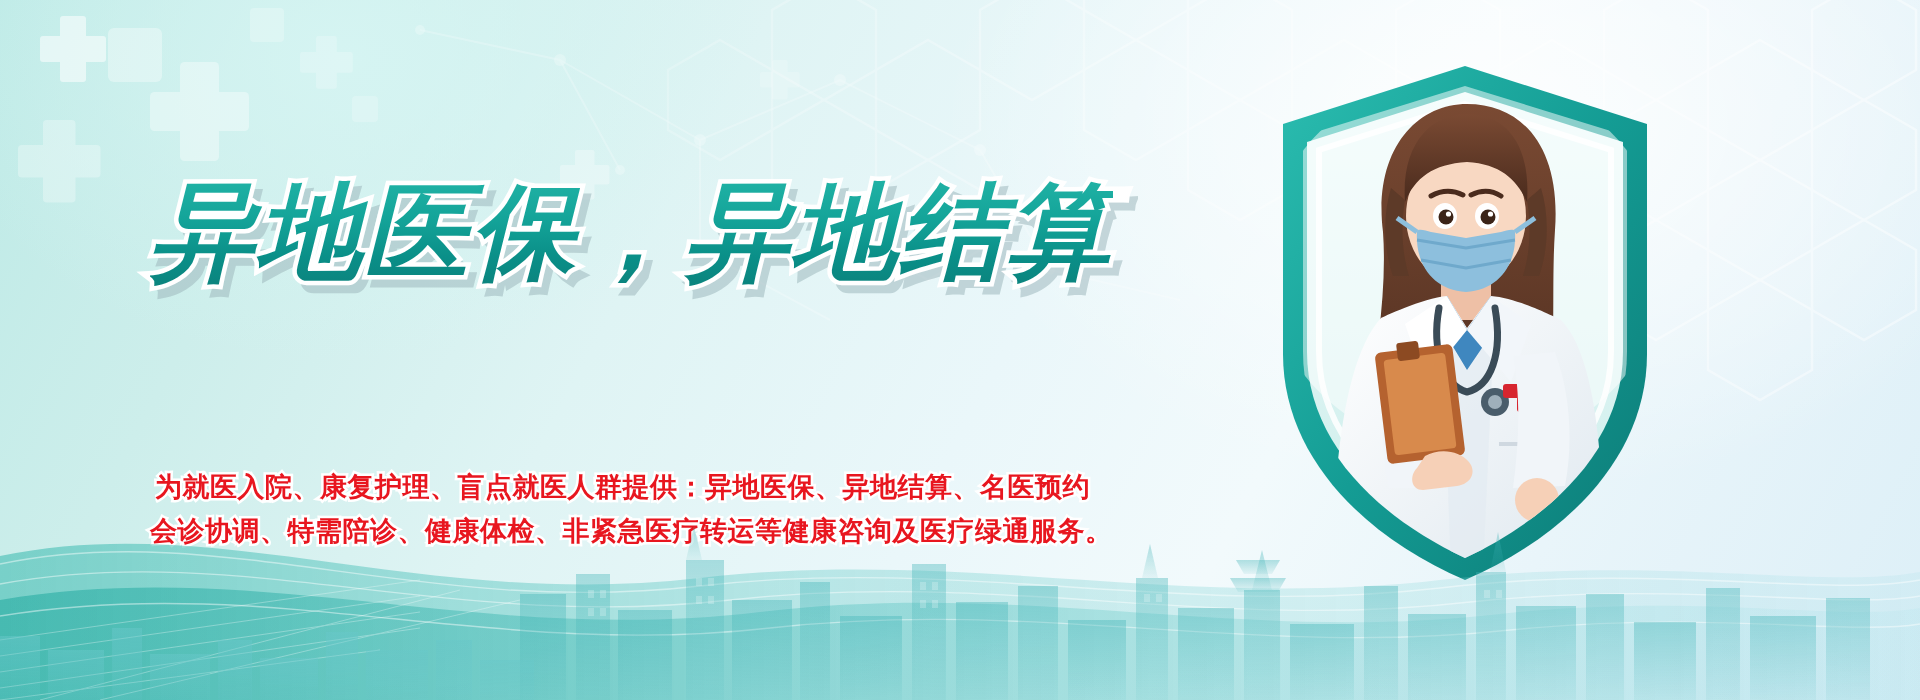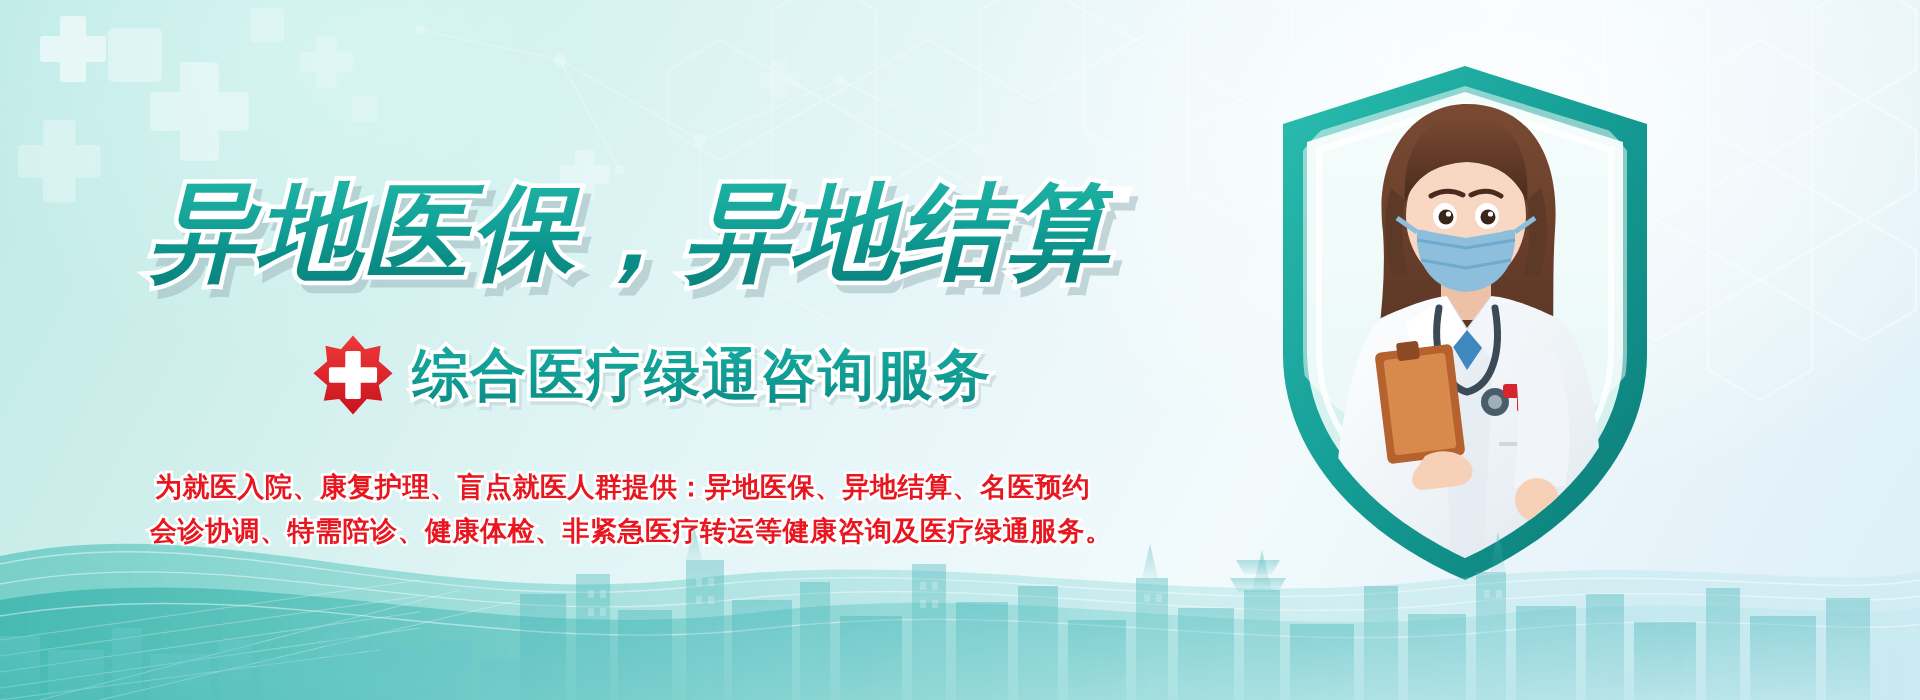--- a/index.html
+++ b/index.html
@@ -179,41 +179,20 @@
   </svg>
 
   <div class="copy">
 
     <div class="title-wrap">
       <div class="title-shadow">异地医保，异地结算</div>
       <div class="title-outline">异地医保，异地结算</div>
       <div class="title-fill">异地医保，异地结算</div>
     </div>
 
-    <div class="sub-row">
-      <div class="cross-badge">
-        <svg viewBox="0 0 100 100" width="86" height="86">
-          <defs>
-            <linearGradient id="crossg" x1="0" y1="0" x2="0" y2="1">
-              <stop offset="0" stop-color="#ef3a3a"></stop>
-                <stop offset="1" stop-color="#c9121d"></stop>
-            </linearGradient>
-          </defs>
-          <path d="M50 4 L64 20 L82 16 L80 34 L96 48 L80 62 L84 80 L66 78 L50 96
-                   L34 78 L16 80 L20 62 L4 48 L20 34 L18 16 L36 20 Z" fill="url(#crossg)"></path>
-          <rect x="41" y="22" width="18" height="56" rx="2" fill="#ffffff"></rect>
-          <rect x="22" y="41" width="56" height="18" rx="2" fill="#ffffff"></rect>
-        </svg>
-      </div>
-      <div class="sub-wrap">
-        <div class="sub-shadow">综合医疗绿通咨询服务</div>
-        <div class="sub-outline">综合医疗绿通咨询服务</div>
-        <div class="sub-fill">综合医疗绿通咨询服务</div>
-      </div>
-    </div>
 
     <div class="body-text">
       <div class="bline">
         <span class="b-out">为就医入院、康复护理、盲点就医人群提供：异地医保、异地结算、名医预约</span>
         <span class="b-fill">为就医入院、康复护理、盲点就医人群提供：异地医保、异地结算、名医预约</span>
       </div>
       <div class="bline">
         <span class="b-out">会诊协调、特需陪诊、健康体检、非紧急医疗转运等健康咨询及医疗绿通服务。</span>
         <span class="b-fill">会诊协调、特需陪诊、健康体检、非紧急医疗转运等健康咨询及医疗绿通服务。</span>
       </div>

